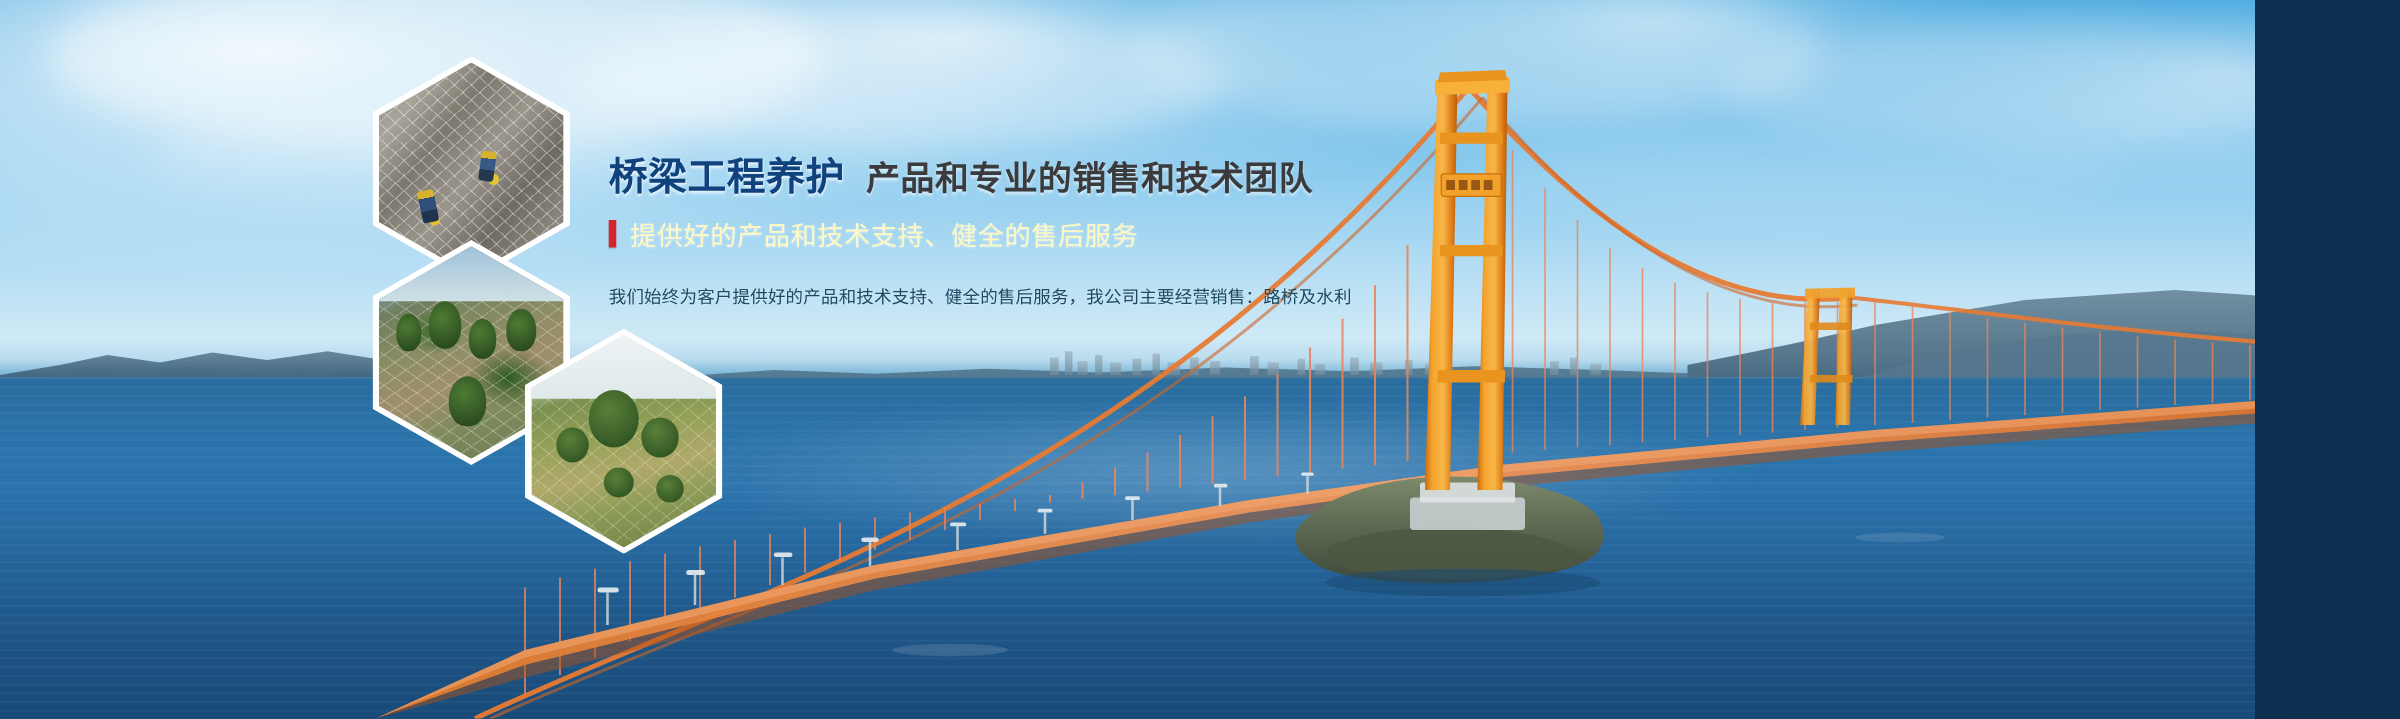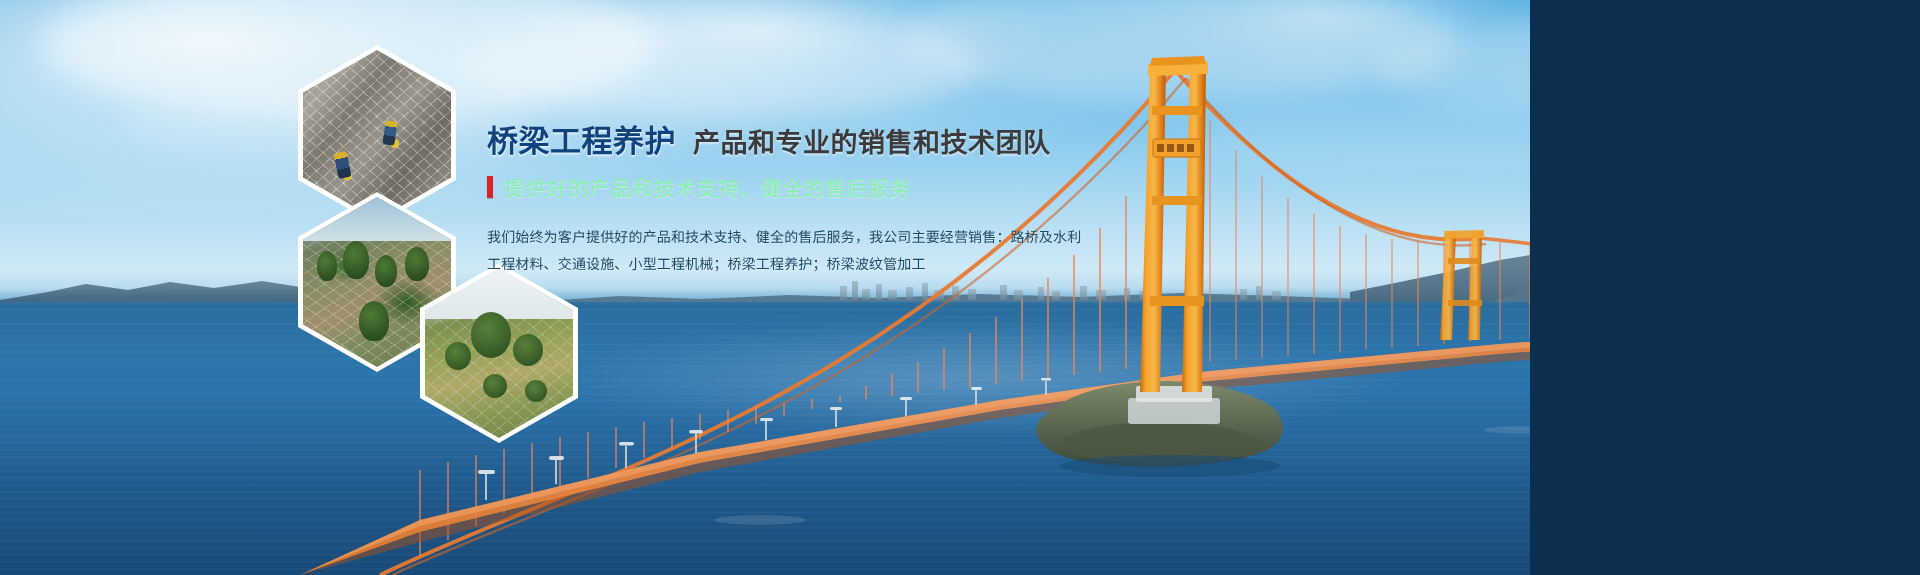--- a/index.html
+++ b/index.html
@@ -3,21 +3,21 @@
 <meta charset="utf-8">
 <title>Banner</title>
 <style>
   html,body{margin:0;padding:0;}
   body{
     width:1920px;height:575px;overflow:hidden;
     font-family:"Liberation Sans","DejaVu Sans",sans-serif;
     background:#0d2f4f;
   }
   .banner{
-    position:relative;width:1530px;height:575px;overflow:hidden;
+    position:relative;width:1804px;height:575px;overflow:hidden;
   }
 
   
   .sky{
     position:absolute;inset:0;
     background:
       radial-gradient(ellipse 900px 260px at 210px 40px, rgba(255,255,255,.85) 0%, rgba(255,255,255,.35) 42%, rgba(255,255,255,0) 72%),
       radial-gradient(ellipse 620px 180px at 760px 30px, rgba(255,255,255,.70) 0%, rgba(255,255,255,.20) 50%, rgba(255,255,255,0) 78%),
       radial-gradient(ellipse 520px 150px at 1320px 18px, rgba(255,255,255,.55) 0%, rgba(255,255,255,.12) 55%, rgba(255,255,255,0) 80%),
       radial-gradient(ellipse 420px 130px at 1780px 60px, rgba(255,255,255,.45) 0%, rgba(255,255,255,0) 75%),
@@ -169,21 +169,21 @@
   .subline{
     margin-top:13px;
     display:flex;align-items:center;
     white-space:nowrap;
   }
   .redbar{
     width:6px;height:22px;background:#d8232a;margin-right:11px;flex:0 0 auto;
     box-shadow:0 1px 1px rgba(0,0,0,.18);
   }
   .subtitle{
-    font-size:21px;color:#86efac;letter-spacing:.4px;
+    font-size:21px;color:#fef9c3;letter-spacing:.4px;
     text-shadow:0 1px 2px rgba(255,255,255,.5);
   }
   .body{
     margin-top:22px;
     font-size:14px;color:#1d4a63;line-height:1.95;
     letter-spacing:.15px;
     text-shadow:0 1px 1px rgba(255,255,255,.30);
   }
   .body div{white-space:nowrap;}
 </style>
@@ -449,18 +449,17 @@
       <span class="t1">桥梁工程养护</span><span class="gap"></span><span class="t2">产品和专业的销售和技术团队</span>
     </div>
 
     <div class="subline">
       <span class="redbar"></span>
       <span class="subtitle">提供好的产品和技术支持、健全的售后服务</span>
     </div>
 
     <div class="body">
       <div>我们始终为客户提供好的产品和技术支持、健全的售后服务，我公司主要经营销售：路桥及水利</div>
-      <div>工程材料、交通设施、小型工程机械；桥梁工程养护；桥梁波纹管加工</div>
     </div>
 
   </div>
 
 </div>
 
 </body></html>

